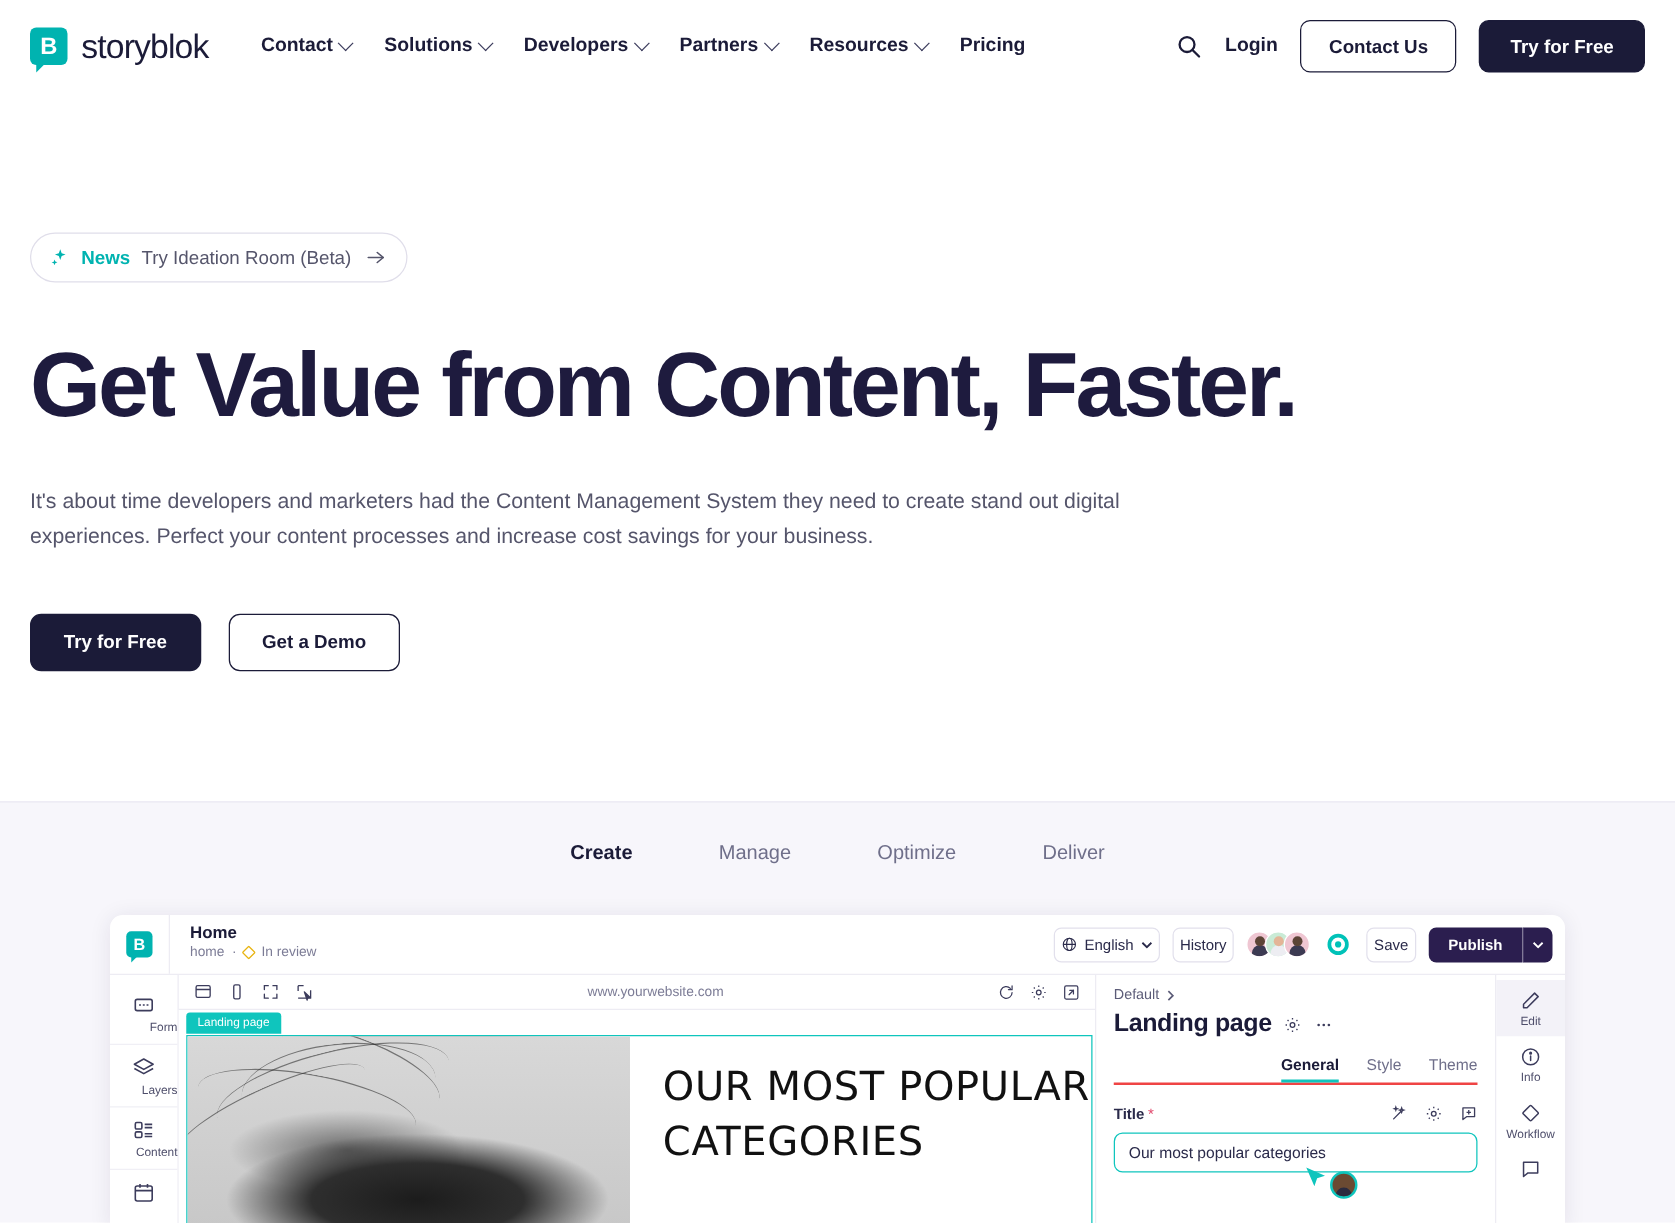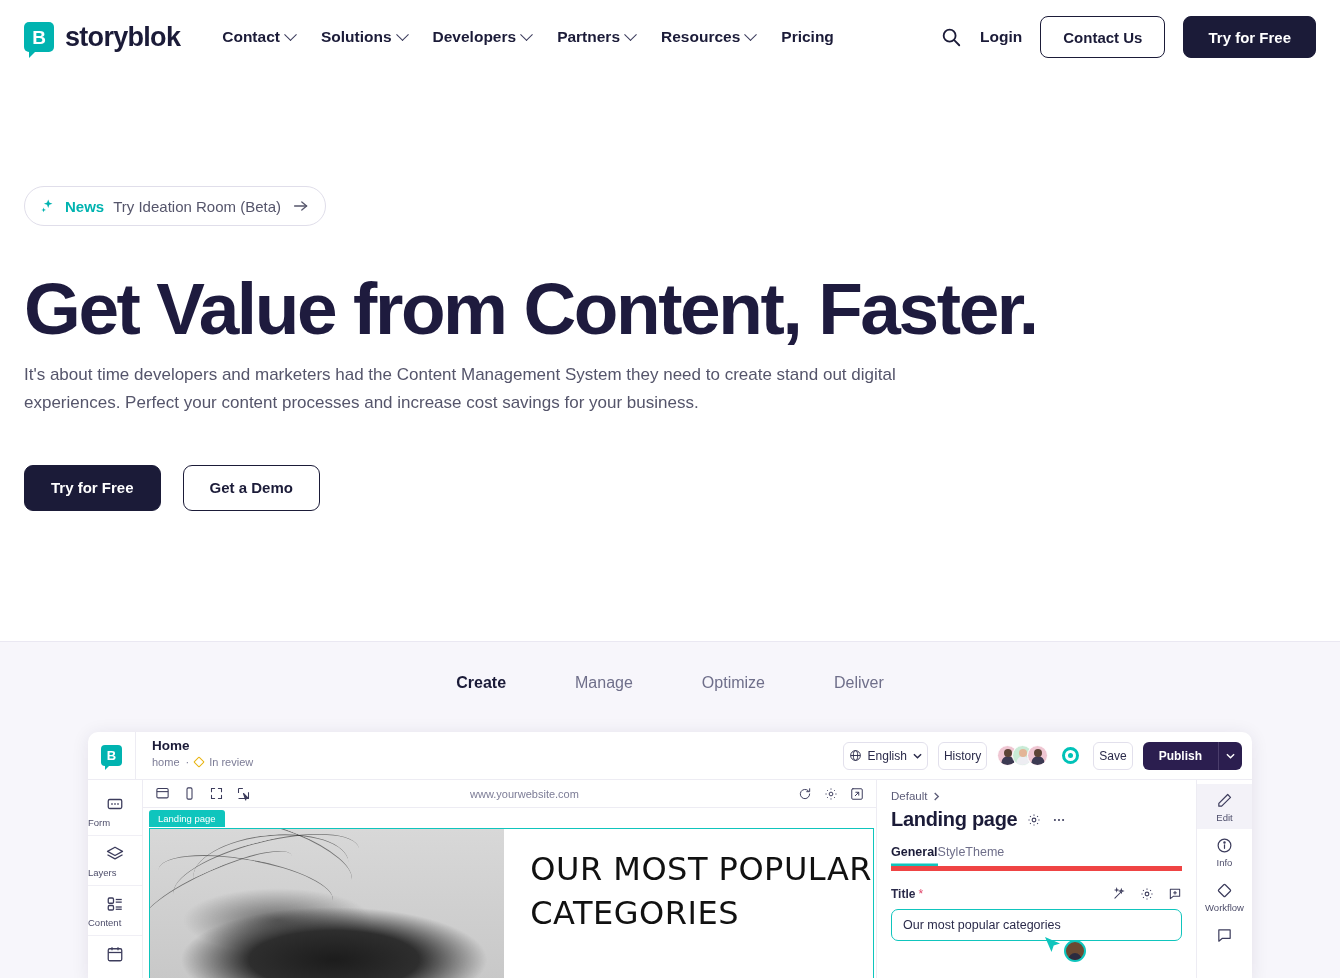--- a/index.html
+++ b/index.html
@@ -34,21 +34,21 @@
     left: 5px; bottom: -6px;
     width: 0; height: 0;
     border-left: 7px solid #00B3B0;
     border-bottom: 7px solid transparent;
   }
   .brand-mark span {
     color: #fff; font-weight: bold; font-size: 19px; line-height: 1;
     position: relative; z-index: 2;
   }
   .brand-name {
-    font-size: 27px; font-weight: bold; letter-spacing: -0.7px;
+    font-size: 27px; font-weight: normal; letter-spacing: -0.7px;
     color: #1B1B38;
   }
 
   .main-nav { display: flex; align-items: center; gap: 26px; }
   .nav-item {
     display: flex; align-items: center; gap: 6px;
     font-size: 15.5px; font-weight: bold; color: #1B1B38;
     cursor: pointer; white-space: nowrap;
   }
   .chev {
@@ -92,21 +92,21 @@
 
   h1.hero-title {
     margin-top: 45px;
     font-size: 73px;
     line-height: 1.04;
     letter-spacing: -2.4px;
     font-weight: bold;
     color: #1E1B3E;
   }
   p.hero-sub {
-    margin-top: 14px;
+    margin-top: 40px;
     max-width: 930px;
     font-size: 17px;
     line-height: 28px;
     color: #55556B;
   }
   .hero-ctas { margin-top: 48px; display: flex; gap: 22px; }
   .hero-ctas .btn { height: 46px; border-radius: 9px; }
   .hero-ctas .btn-solid { padding: 0 26px; }
   .hero-ctas .btn-outline { padding: 0 26px; }
 
@@ -222,21 +222,21 @@
     border-radius: 0 6px 6px 0; border-left: 1px solid #4a3d6b;
     display: flex; align-items: center; justify-content: center; cursor: pointer;
   }
 
   .app-body { flex: 1; display: flex; min-height: 0; }
   .app-rail {
     width: 55px; border-right: 1px solid #EDECF3; flex: none;
     padding-top: 6px; background: #fff;
   }
   .rail-item {
-    padding: 9px 0 7px; text-align: left; cursor: pointer;
+    padding: 9px 0 7px; text-align: right; cursor: pointer;
   }
   .rail-item + .rail-item { border-top: 1px solid #F0EFF5; }
   .rail-item svg { display: block; margin: 0 auto 4px; }
   .rail-label { font-size: 9.5px; color: #4E4E6B; }
 
   .app-center { flex: 1; min-width: 0; display: flex; flex-direction: column; }
   .preview-toolbar {
     height: 28px; display: flex; align-items: center; gap: 12px;
     padding: 0 12px; border-bottom: 1px solid #EDECF3; flex: none;
   }
@@ -280,21 +280,21 @@
     width: 320px; border-left: 1px solid #EDECF3; flex: none;
     padding: 10px 14px 0 14px; background: #fff;
     display: flex; flex-direction: column; min-width: 0;
   }
   .panel-crumb {
     display: flex; align-items: center; gap: 6px;
     font-size: 11.5px; color: #5C5C78;
   }
   .panel-title-row { display: flex; align-items: center; gap: 10px; margin-top: 6px; }
   .panel-title { font-size: 20px; font-weight: bold; color: #1B1B38; letter-spacing: -0.3px; }
-  .panel-tabs { display: flex; margin-top: 14px; border-bottom: 5px solid #ef4444; }
+  .panel-tabs { display: flex; gap: 22px; margin-top: 14px; border-bottom: 2px solid #ef4444; justify-content: flex-end; }
   .panel-tab { font-size: 12.5px; color: #6F6F8A; padding-bottom: 7px; cursor: pointer; }
   .panel-tab.active {
     color: #1B1B38; font-weight: bold;
     box-shadow: inset 0 -2.5px 0 #0FC5BD;
   }
   .field-label-row {
     display: flex; align-items: center; margin-top: 16px;
   }
   .field-label { font-size: 12px; font-weight: bold; color: #2A2A4A; }
   .req { color: #E0476B; margin-left: 3px; font-size: 12px; }

